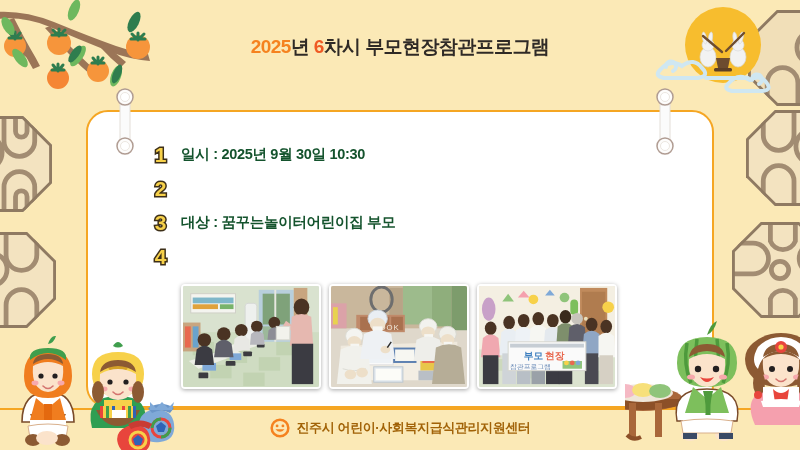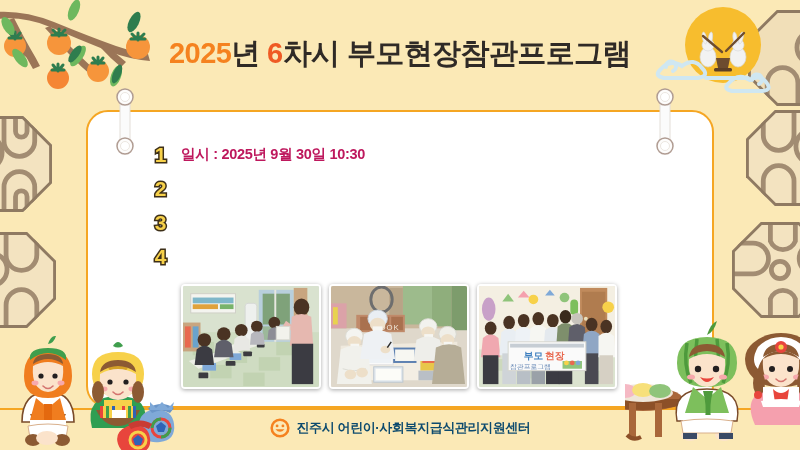--- a/index.html
+++ b/index.html
@@ -59,21 +59,21 @@
   
   #title-wrap {
     position: absolute;
     left: 0; right: 0;
     top: 34px;
     text-align: center;
     z-index: 8;
   }
   #title {
     display: inline-block;
-    font-size: 29px;
+    font-size: 19px;
     font-weight: bold;
     letter-spacing: -0.6px;
     color: #2f2a26;
     white-space: nowrap;
     font-family: "Liberation Sans", sans-serif;
   }
   #title .y { color: #f5821f; }
   #title .n { color: #ef5a24; }
 
   
@@ -93,21 +93,21 @@
   .num-badge {
     width: 21px;
     height: 26px;
     flex: 0 0 21px;
     margin-right: 10px;
     position: relative;
   }
   .info-text {
     font-size: 14.5px;
     font-weight: bold;
-    color: #be185d;
+    color: #14532d;
     letter-spacing: -0.3px;
     white-space: nowrap;
     font-family: "Liberation Sans", sans-serif;
   }
 
   
   #photos {
     position: absolute;
     left: 181px;
     top: 284px;
@@ -135,21 +135,21 @@
     z-index: 8;
     display: flex;
     align-items: center;
     justify-content: center;
     gap: 7px;
   }
   #footer-logo { width: 20px; height: 20px; flex: 0 0 20px; }
   #footer-text {
     font-size: 13px;
     font-weight: bold;
-    color: #0c4a6e;
+    color: #a16207;
     letter-spacing: -0.4px;
     font-family: "Liberation Sans", sans-serif;
   }
 
   
   .corner-art { position: absolute; z-index: 6; }
   #art-branch     { left: 0;  top: 0;   width: 160px; height: 112px; z-index: 7; }
   #art-moon       { right: 0; top: 0;   width: 160px; height: 110px; z-index: 3; }
   #art-kids-left  { left: 0;  bottom: 0; width: 190px; height: 146px; z-index: 7; }
   #art-kids-right { right: 0; bottom: 0; width: 175px; height: 155px; z-index: 7; }
@@ -504,20 +504,21 @@
         <text x="10.5" y="21" text-anchor="middle" font-family="Liberation Sans, sans-serif" font-size="21" font-weight="bold" fill="#3d2f18" stroke="#3d2f18" stroke-width="3">2</text>
         <text x="10.5" y="21" text-anchor="middle" font-family="Liberation Sans, sans-serif" font-size="21" font-weight="bold" fill="#f7d14a">2</text>
       </svg>
     </div>
 
     <div class="info-row">
       <svg class="num-badge" viewBox="0 0 21 26">
         <text x="10.5" y="21" text-anchor="middle" font-family="Liberation Sans, sans-serif" font-size="21" font-weight="bold" fill="#3d2f18" stroke="#3d2f18" stroke-width="3">3</text>
         <text x="10.5" y="21" text-anchor="middle" font-family="Liberation Sans, sans-serif" font-size="21" font-weight="bold" fill="#f7d14a">3</text>
       </svg>
+      <span class="info-text">대상 : 꿈꾸는놀이터어린이집 부모</span>
     </div>
 
     <div class="info-row">
       <svg class="num-badge" viewBox="0 0 21 26">
         <text x="10.5" y="21" text-anchor="middle" font-family="Liberation Sans, sans-serif" font-size="21" font-weight="bold" fill="#3d2f18" stroke="#3d2f18" stroke-width="3">4</text>
         <text x="10.5" y="21" text-anchor="middle" font-family="Liberation Sans, sans-serif" font-size="21" font-weight="bold" fill="#f7d14a">4</text>
       </svg>
     </div>
 
   </div>

